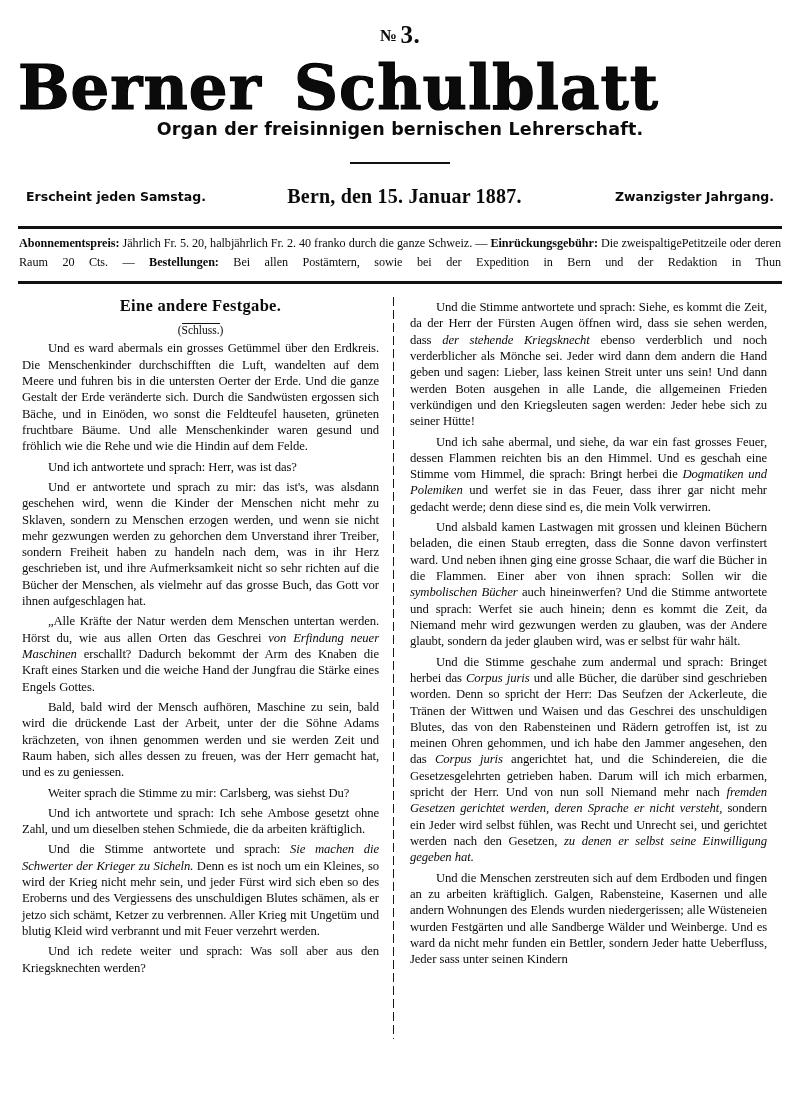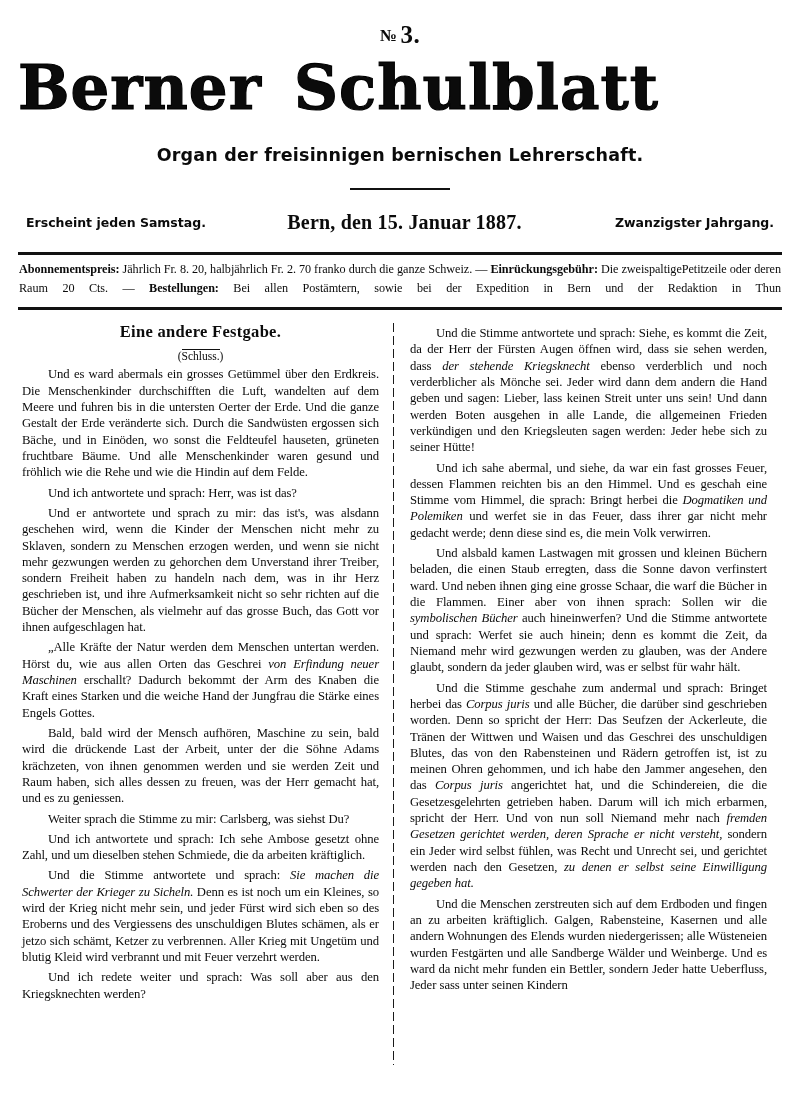--- a/index.html
+++ b/index.html
@@ -51,21 +51,21 @@
     -webkit-text-stroke: 1.1px #000;
     word-spacing: 10px;
   }
 
   .masthead-sub {
     text-align: center;
     font-family: "DejaVu Sans", "Liberation Sans", sans-serif;
     font-weight: bold;
     font-size: 17.5px;
     letter-spacing: 0.2px;
-    margin-top: 26px;
+    margin-top: 0;
   }
 
   .short-rule {
     width: 100px;
     height: 2px;
     background: #111;
     margin: 23px auto 0 auto;
   }
 
   .dateline {
@@ -180,21 +180,21 @@
   <div class="short-rule"></div>
 
   <div class="dateline">
     <div>Erscheint jeden Samstag.</div>
     <div class="center">Bern, den 15. Januar 1887.</div>
     <div>Zwanzigster Jahrgang.</div>
   </div>
 
   <div class="thick-rule rule-top"></div>
 
-  <div class="subscription"><b>Abonnementspreis:</b><span> Jährlich Fr. 8. 20, halbjährlich Fr. 2. 70 franko durch die ganze Schweiz. — </span><b>Einrückungsgebühr:</b><span> Die zweispaltige</span><span>Petitzeile oder deren Raum 20 Cts. — </span><b>Bestellungen:</b><span> Bei allen Postämtern, sowie bei der Expedition in Bern und der Redaktion in Thun</span></div>
+  <div class="subscription"><b>Abonnementspreis:</b><span> Jährlich Fr. 5. 20, halbjährlich Fr. 2. 40 franko durch die ganze Schweiz. — </span><b>Einrückungsgebühr:</b><span> Die zweispaltige</span><span>Petitzeile oder deren Raum 20 Cts. — </span><b>Bestellungen:</b><span> Bei allen Postämtern, sowie bei der Expedition in Bern und der Redaktion in Thun</span></div>
 
   <div class="thick-rule rule-bot"></div>
 
   <div class="body-cols">
 
     <div class="col col-left">
       <div class="article-title">Eine andere Festgabe.</div>
       <div class="title-rule"></div>
       <div class="article-sub">(Schluss.)</div>
 

